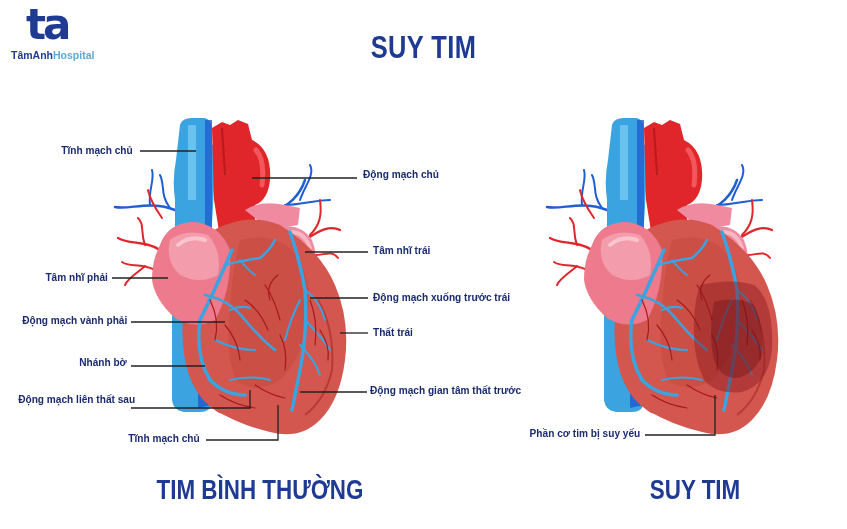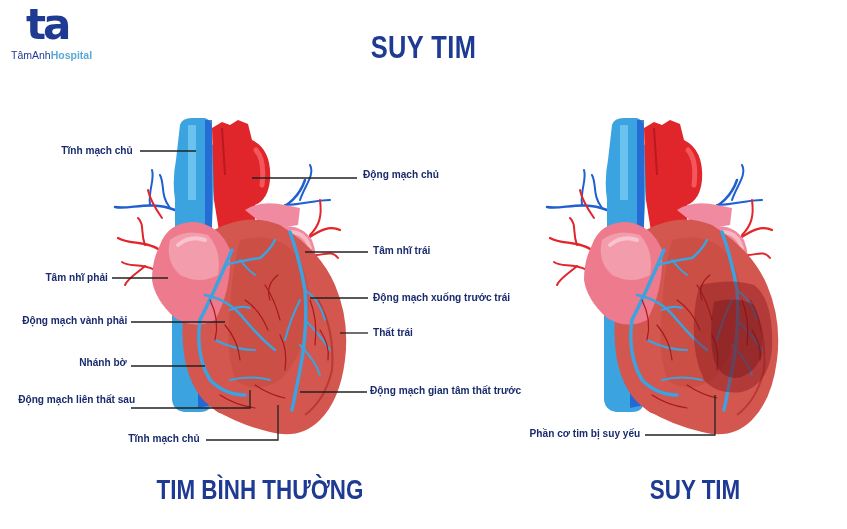--- a/index.html
+++ b/index.html
@@ -1,20 +1,20 @@
 <!DOCTYPE html>
 <html><head>
 <meta charset="utf-8">
 <style>
   html, body { margin:0; padding:0; background:#ffffff; }
   body { width:847px; height:529px; position:relative; overflow:hidden; font-family:"Liberation Sans", sans-serif; }
   .abs { position:absolute; }
   .logo-mark { left:8px; top:4px; font-family:"DejaVu Sans", sans-serif; font-weight:bold; font-size:42px; color:#1f3a93; letter-spacing:-3px; line-height:42px;margin-left:18px; }
   .logo-text { left:11px; top:49px; font-size:10.5px; line-height:12px; white-space:nowrap; }
-  .logo-text .a { color:#1f3a93; font-weight:normal; }
+  .logo-text .a { color:#1f3a93; font-weight:bold; }
   .logo-text .b { color:#5aa9d6;font-weight:bold; }
   .main-title { left:0; width:847px; top:30px; text-align:center; font-family:"Liberation Sans", sans-serif; font-weight:bold; font-size:31px; color:#1f3a93; transform:scaleX(0.82); letter-spacing:0.5px; }
   .label { font-family:"Liberation Sans", sans-serif; font-weight:bold; font-size:11px; color:#1a2b6d; white-space:nowrap; line-height:13px; transform:scaleX(0.92); transform-origin:left center; }
   .label.r { transform-origin:right center; text-align:right; }
   .caption { font-family:"Liberation Sans", sans-serif; font-weight:bold; font-size:28px; color:#1f3a93; white-space:nowrap; transform:scaleX(0.8); transform-origin:center; text-align:center; }
   svg.art { position:absolute; left:0; top:0; }
 </style>
 </head>
 <body>
 

